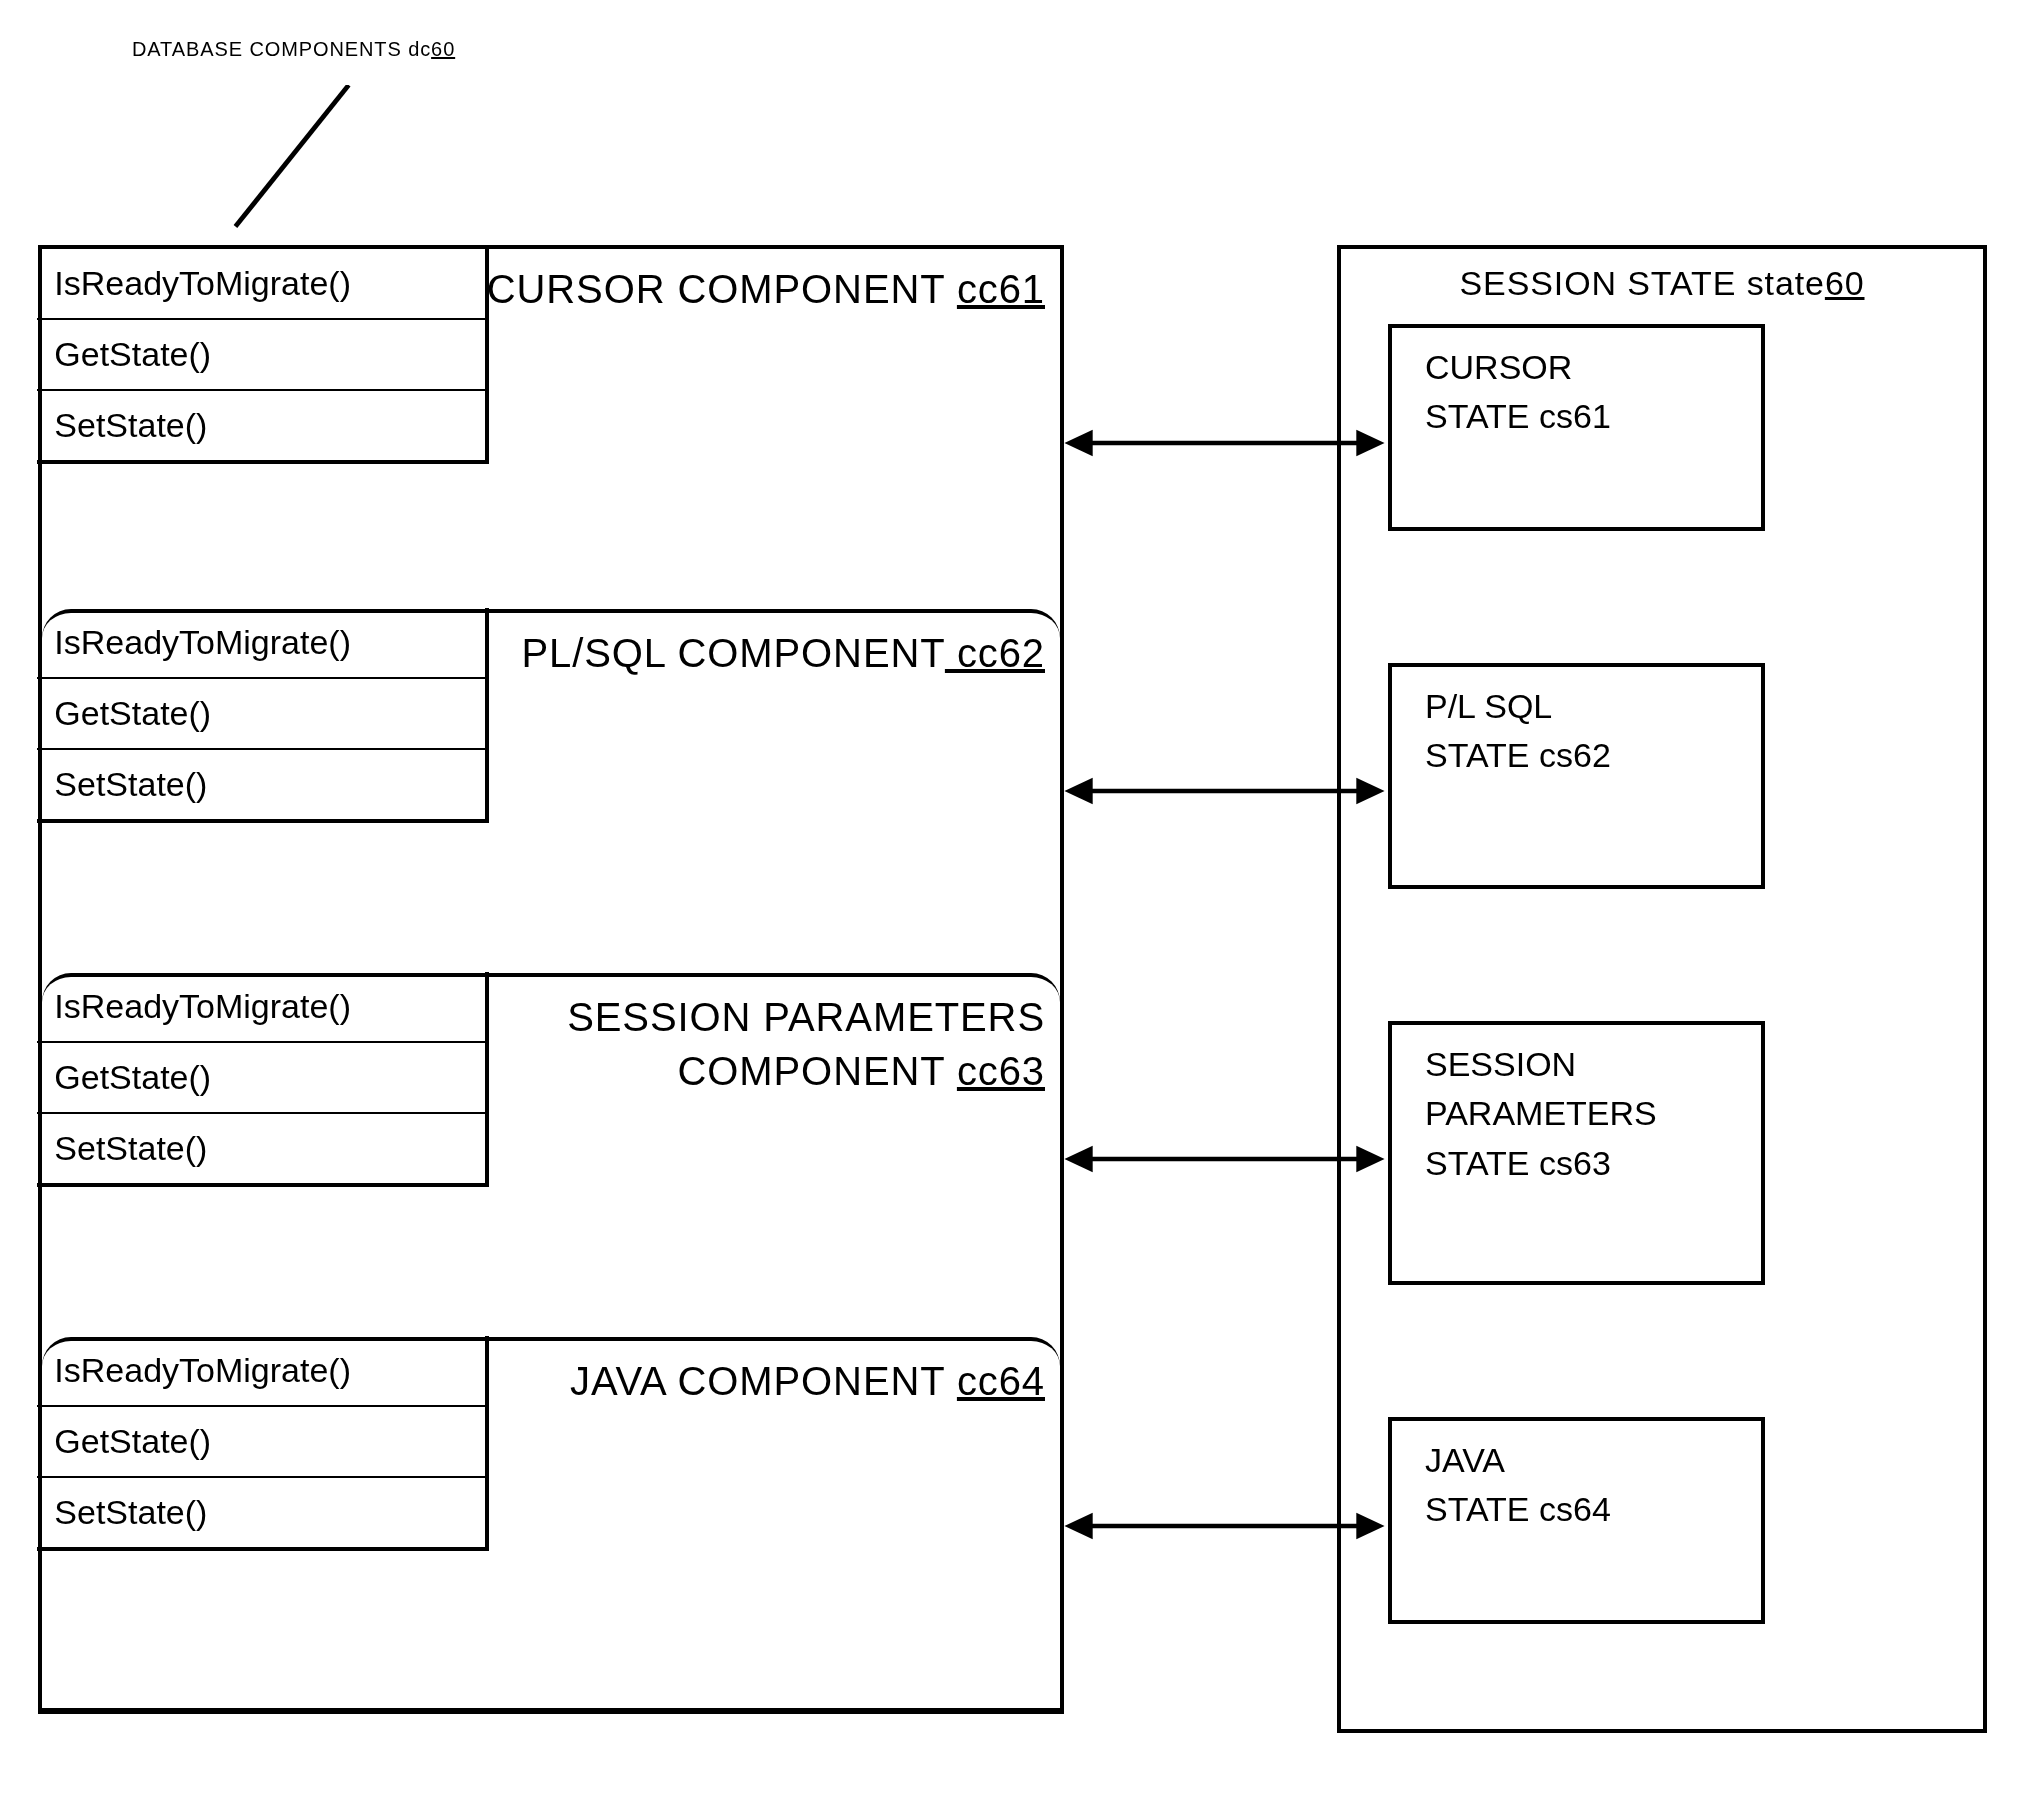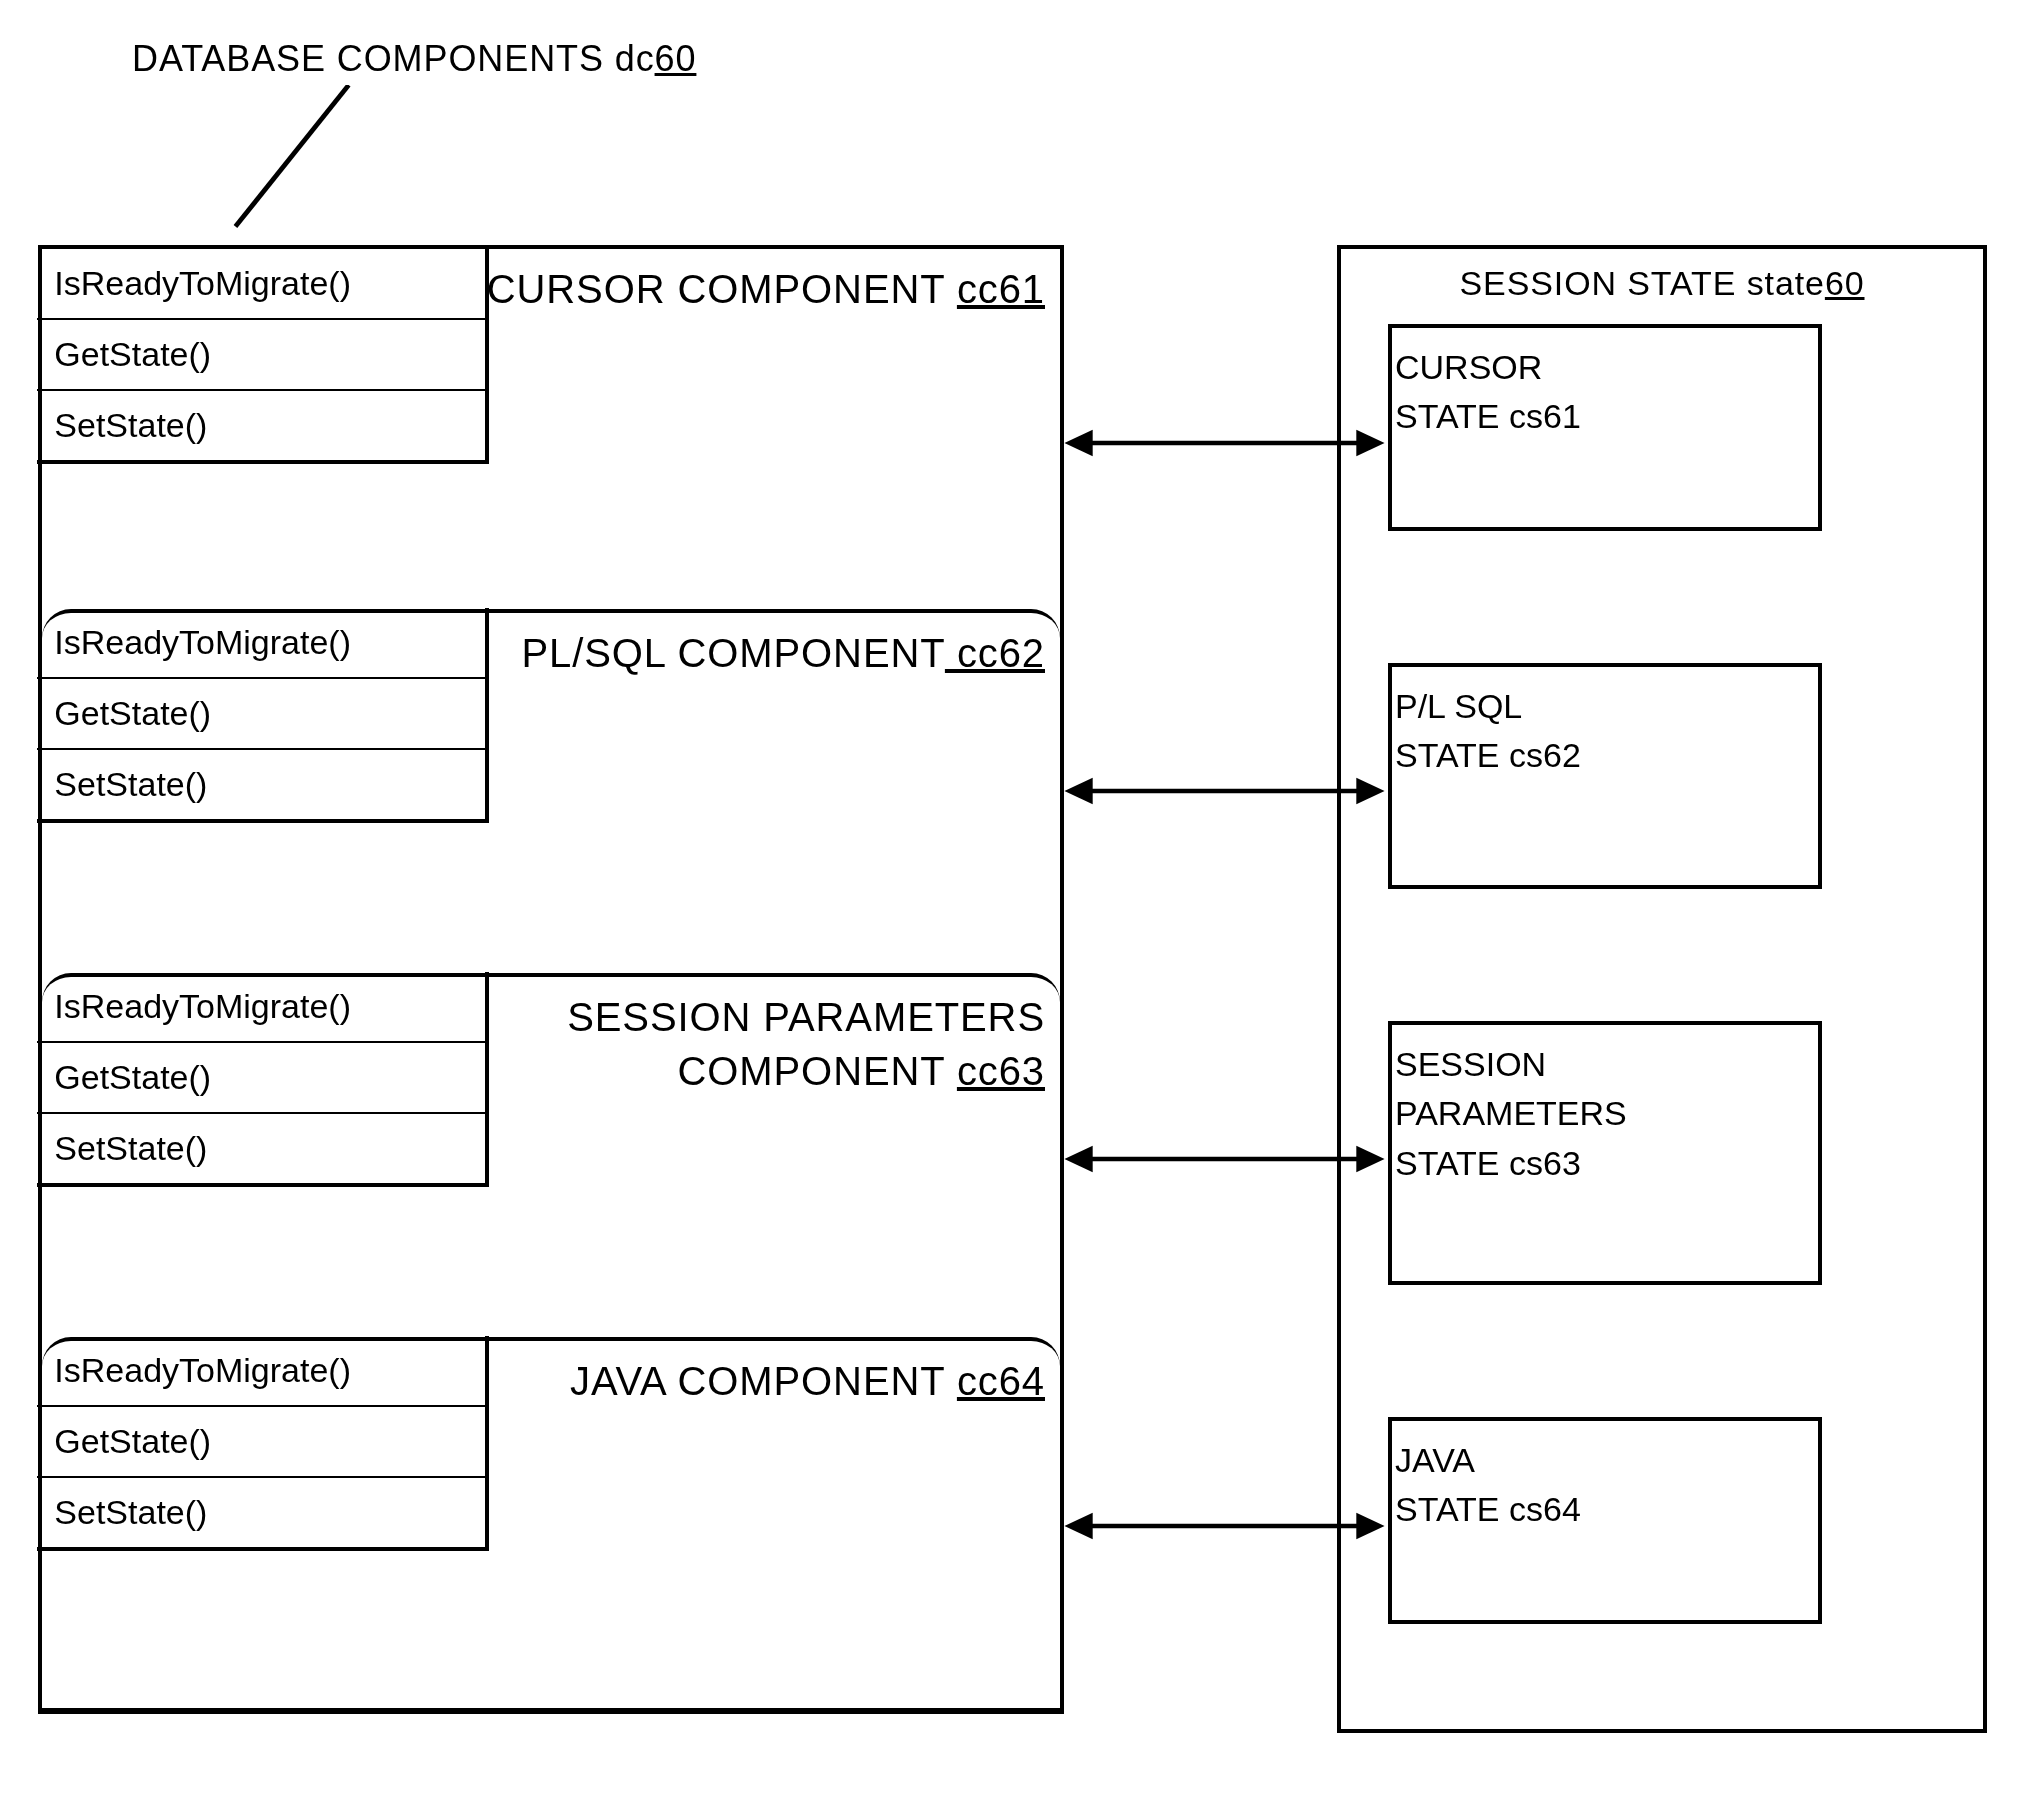--- a/index.html
+++ b/index.html
@@ -10,21 +10,21 @@
     }
     .diagram {
       position: relative;
       width: 1963px;
       height: 1718px;
     }
     .header-label {
       position: absolute;
       top: 0;
       left: 94px;
-      font-size: 36px;
+      font-size: 20px;
       letter-spacing: 0.9px;
     }
     .header-label .u { text-decoration: underline; }
     .pointer-line {
       position: absolute;
       top: 47px;
       left: 188px;
       width: 151px;
       height: 151px;
     }
@@ -87,23 +87,23 @@
       right: 15px;
       font-size: 40px;
       text-align: right;
       line-height: 1.35;
       letter-spacing: 0.9px;
     }
     .component-label .u { text-decoration: underline; }
 
     .state-box {
       position: absolute;
-      width: 434px;
-      border: 4.7px solid #000;
-      padding: 15px 3px;
+      width: 377px;
+      border: 4.7px solid #000;
+      padding: 15px 33px;
       font-size: 34px;
       line-height: 1.45;
     }
     .state-box .u { }
 
     .arrow-svg {
       position: absolute;
       overflow: visible;
     }
     .arrow-svg line { stroke: #000; stroke-width: 5; }

